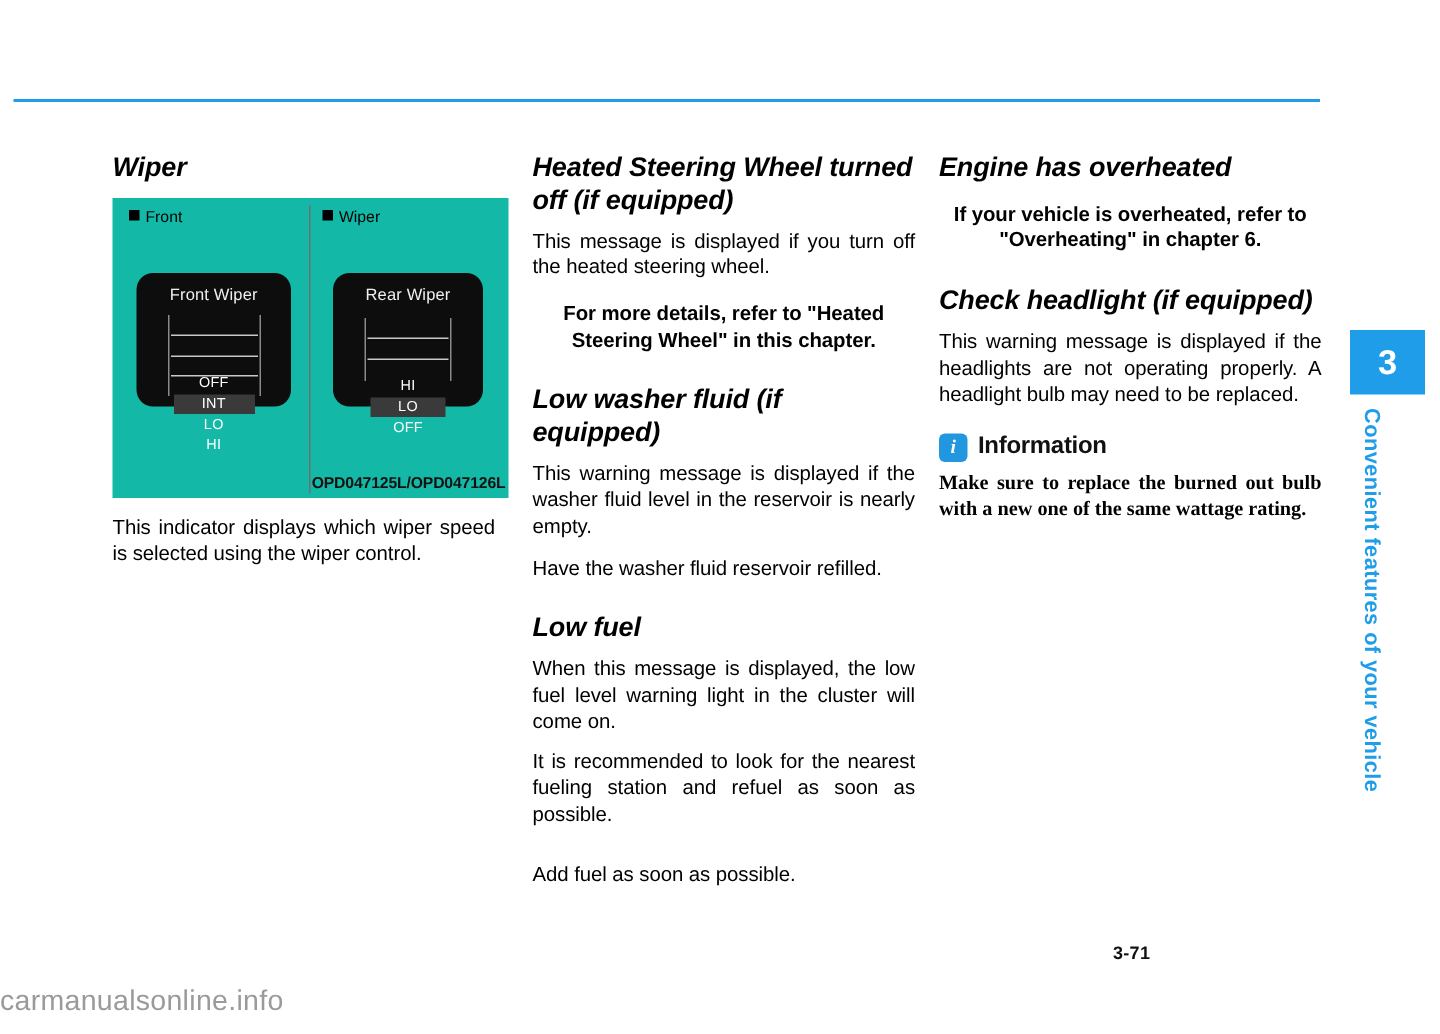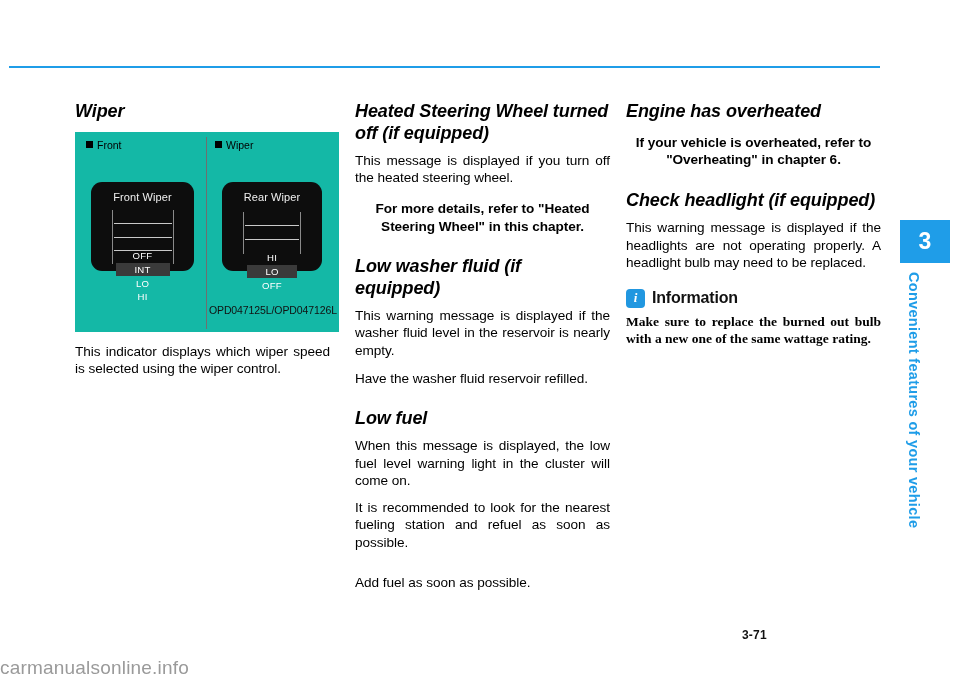--- a/index.html
+++ b/index.html
@@ -167,23 +167,23 @@
     letter-spacing: 0.2px;
     margin-top: 39px;
   }
   .opt.sel {
     background: #3a3a3a;
   }
 
   .fig-caption {
     position: absolute;
     right: 2px;
-    bottom: 16px;
+    bottom: 4px;
     font-size: 10.5px;
-    font-weight: normal;
+    font-weight: bold;
     color: #111;
     letter-spacing: -0.1px;
     text-align: center;
   }
 
   
   .info-head {
     display: flex;
     align-items: center;
     gap: 7px;

